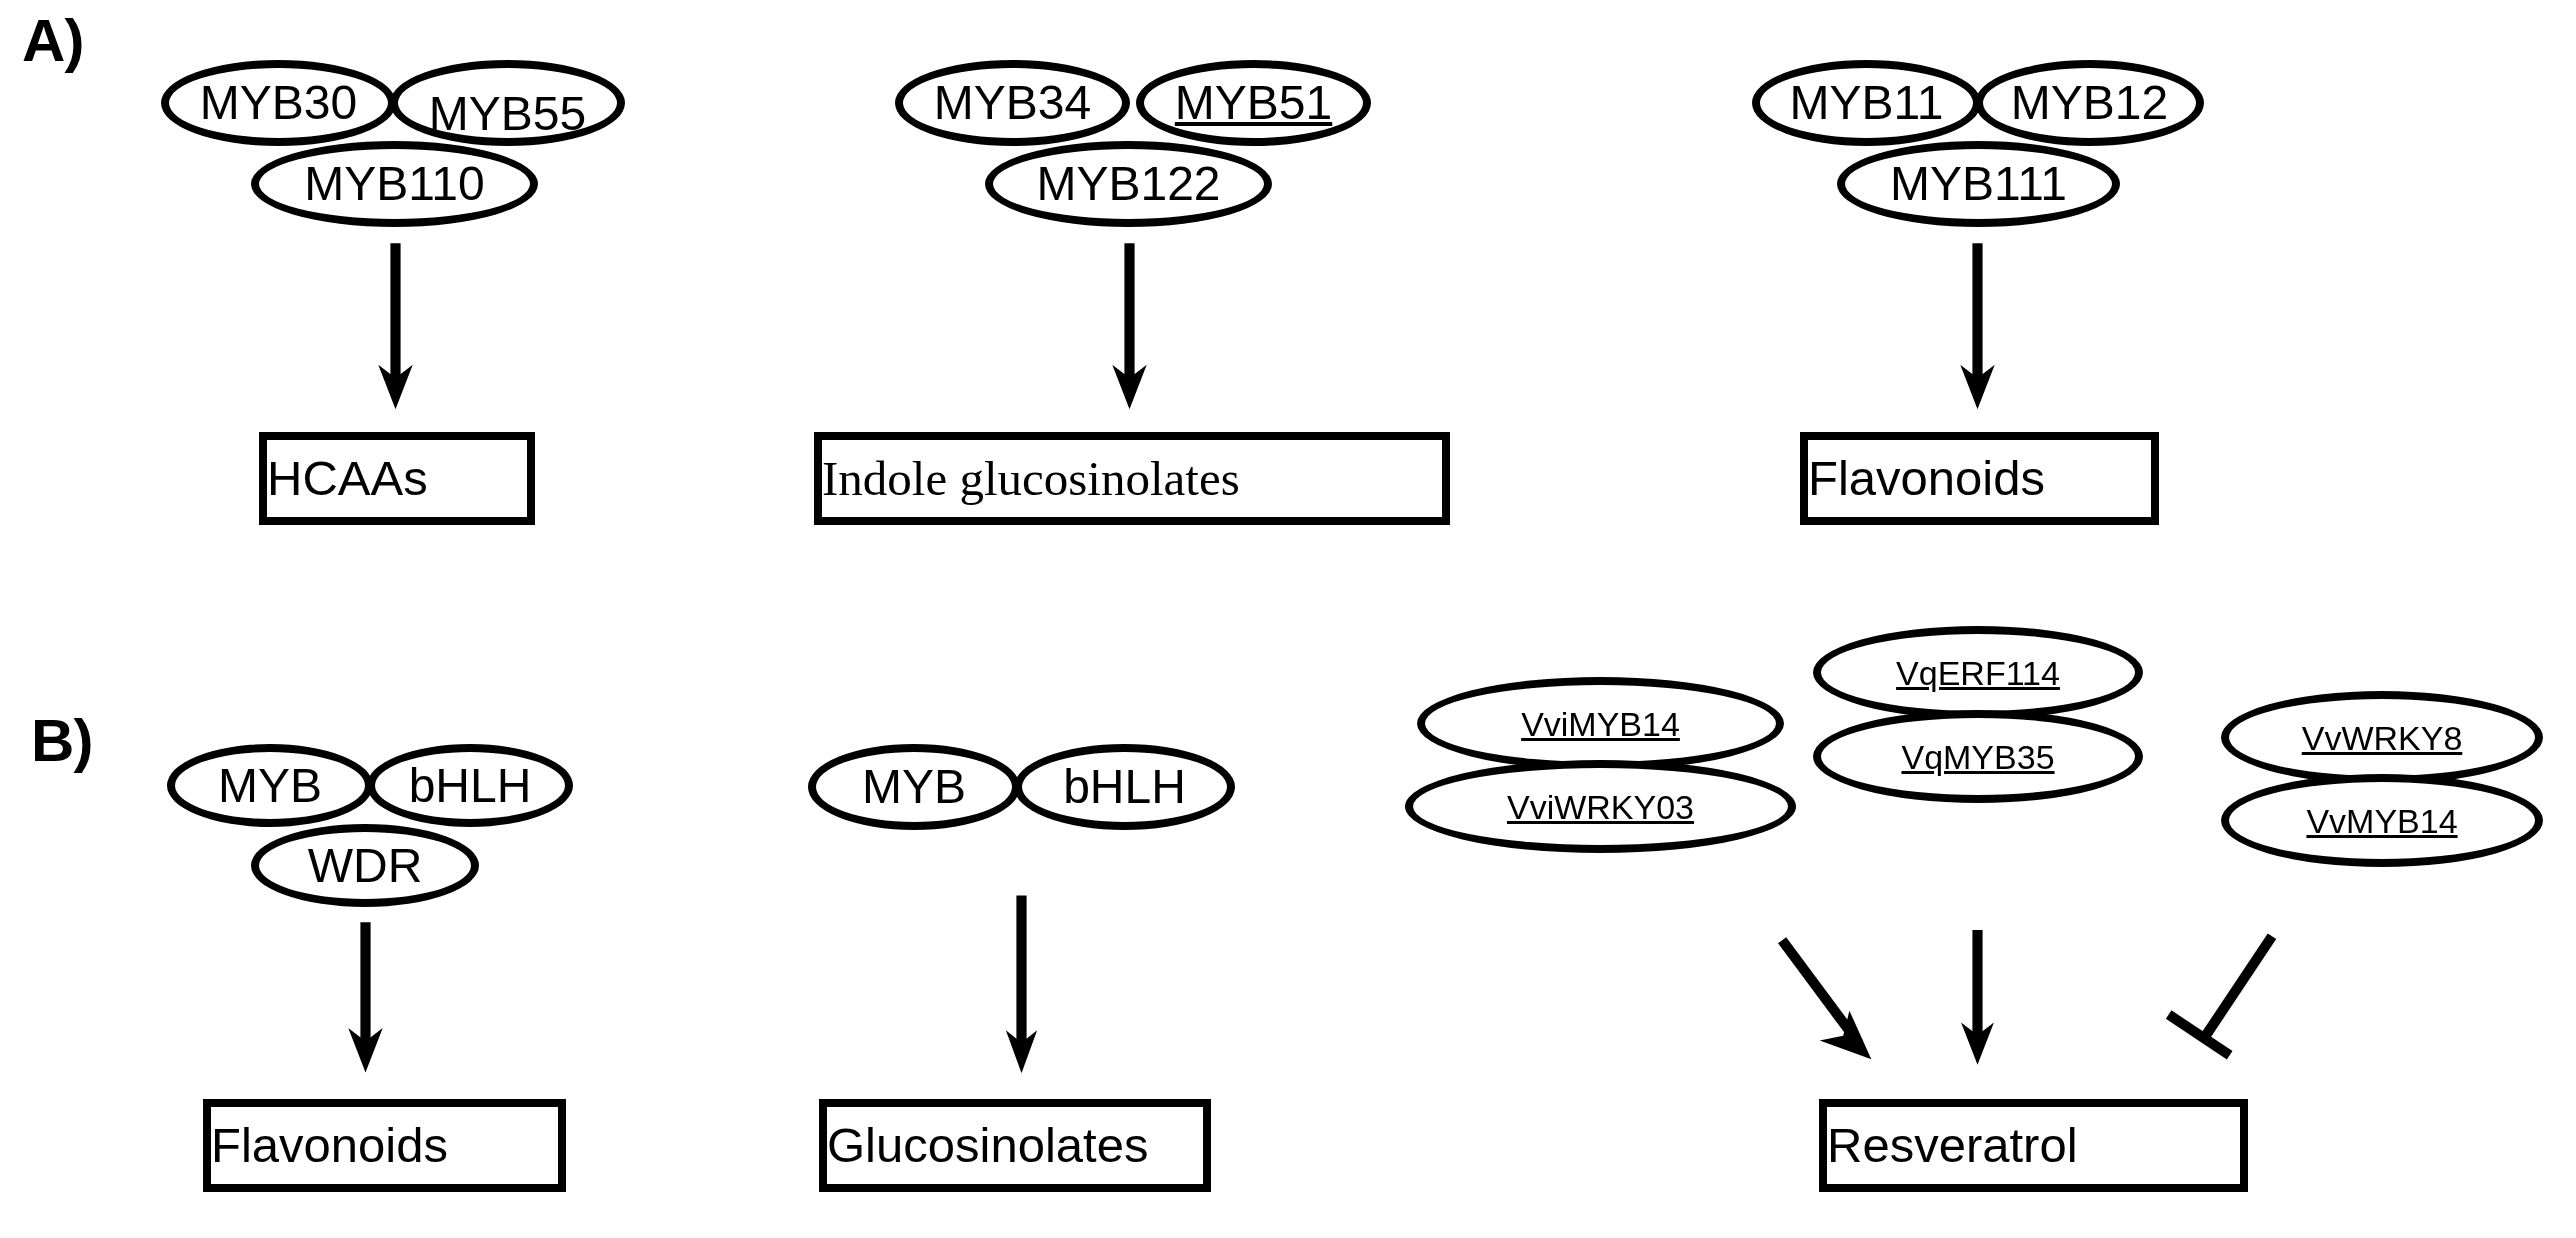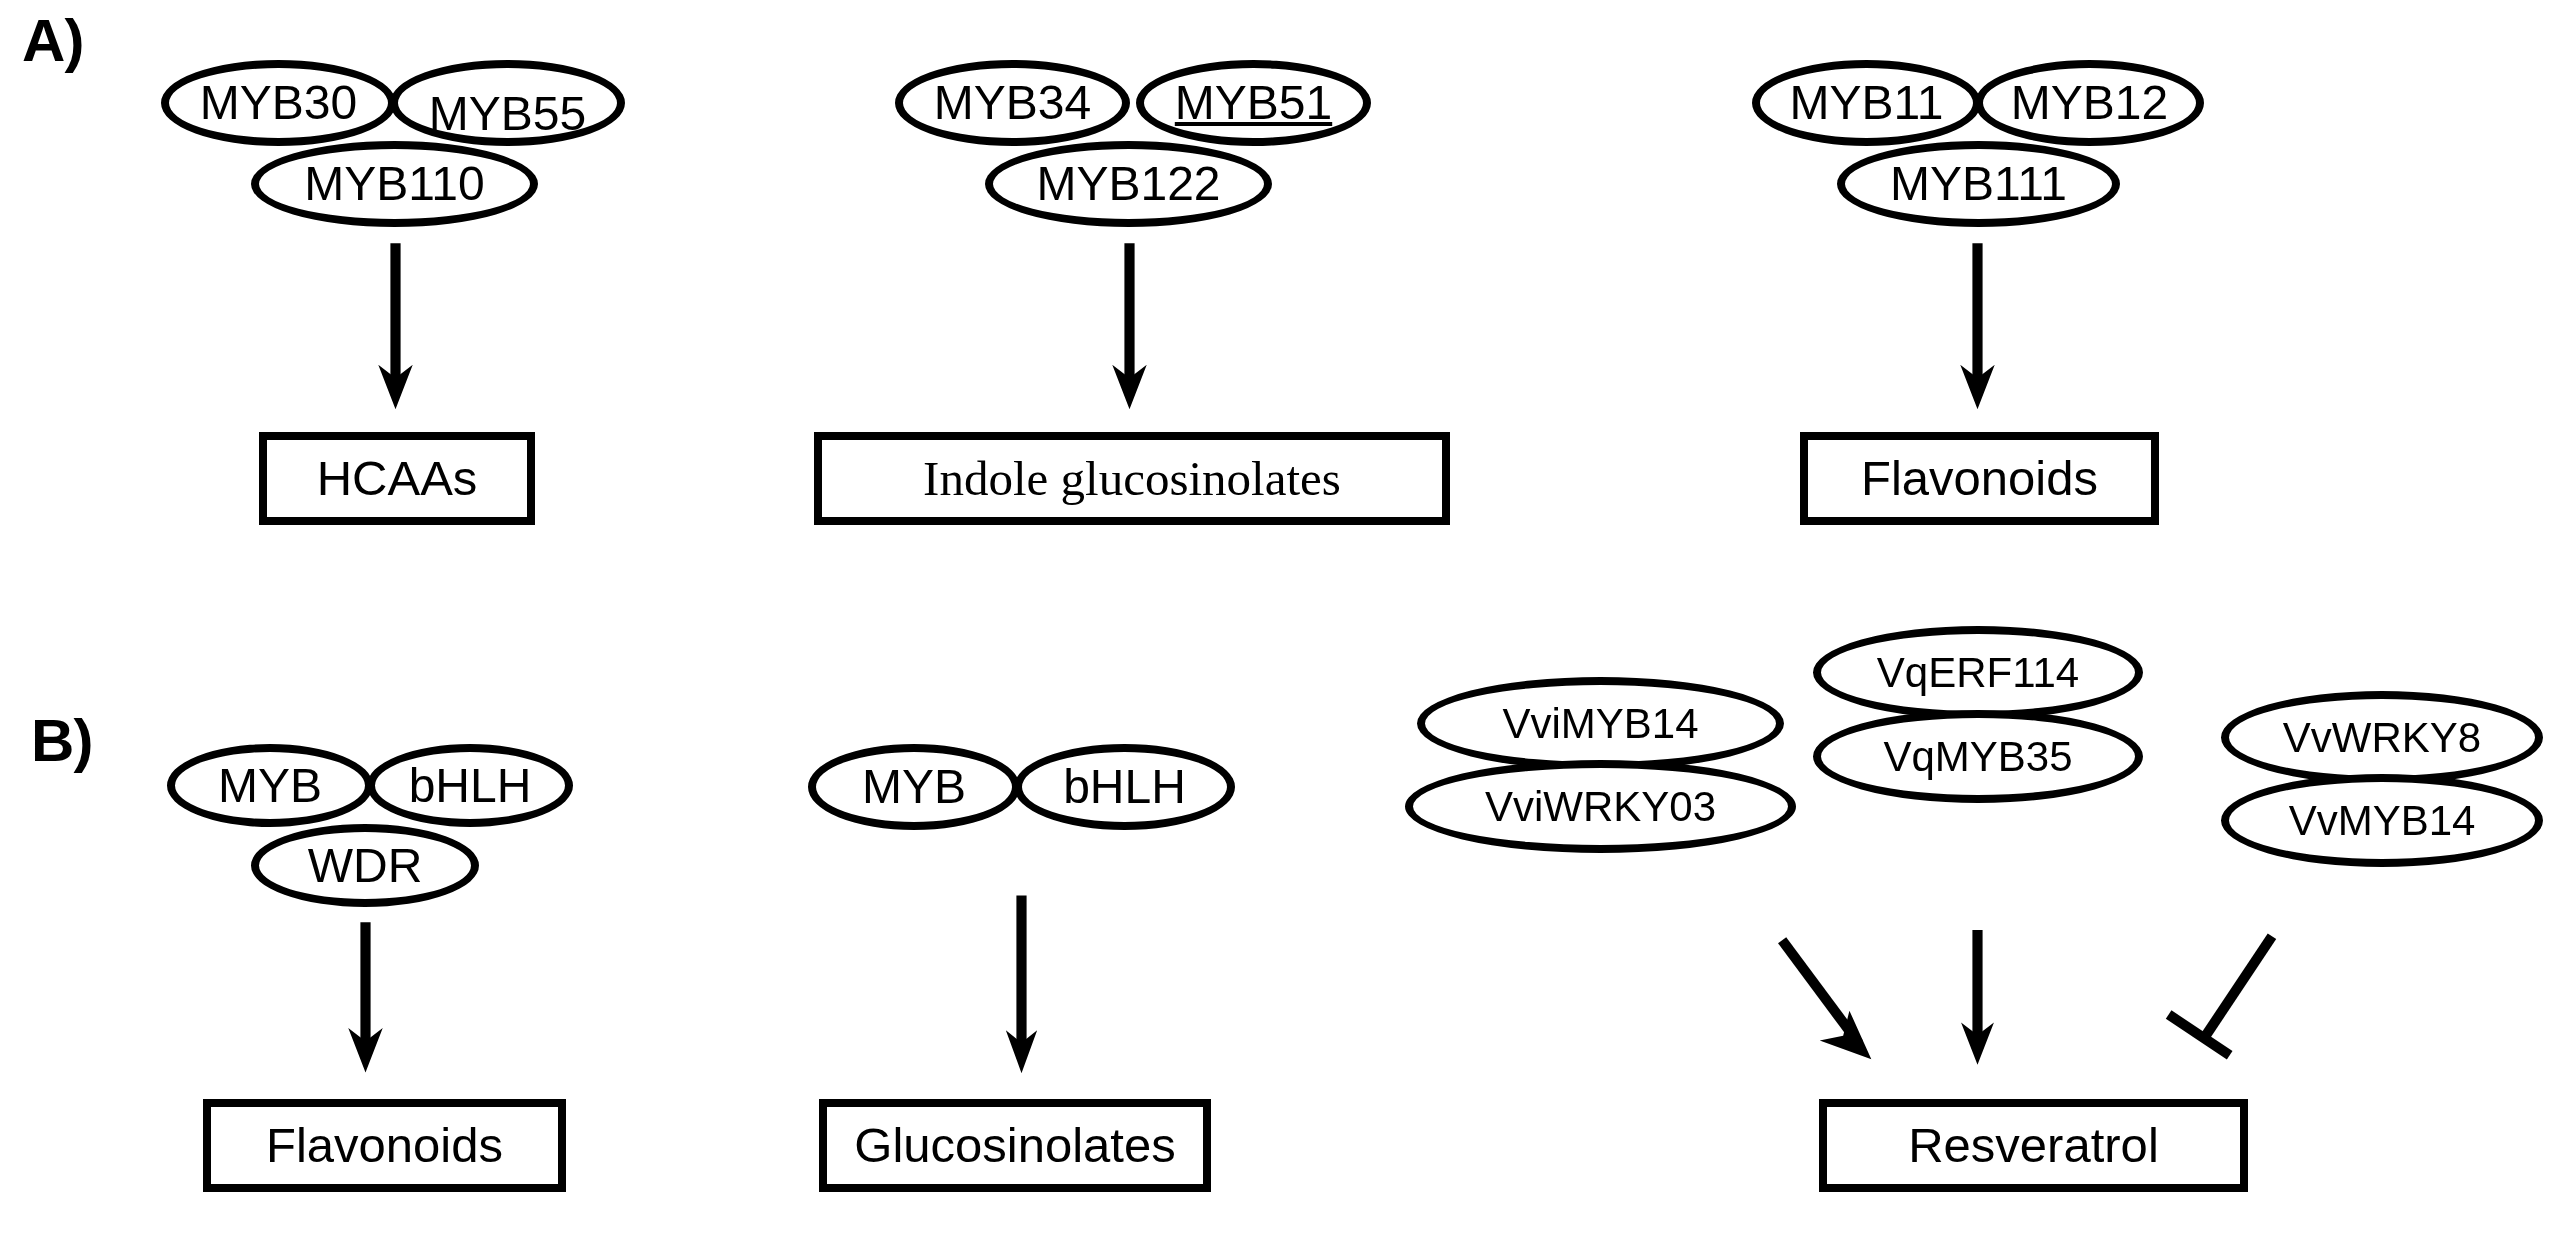--- a/index.html
+++ b/index.html
@@ -37,30 +37,29 @@
     display: flex;
     align-items: center;
     justify-content: center;
   }
   .node .node-label {
     font-size: 48px;
     line-height: 1;
     white-space: nowrap;
     color: #000000;
   }
-  .node.small .node-label { font-size: 42px; }
+  .node.small .node-label { font-size: 34px; text-decoration: underline; }
   
   .outcome-box {
     position: absolute;
     box-sizing: border-box;
     border: 8.6px solid #000000;
     background: #ffffff;
     display: flex;
     align-items: center;
-    justify-content: center;
   }
   .outcome-box .box-label {
     font-size: 49px;
     line-height: 1;
     white-space: nowrap;
     color: #000000;
   }
   
   .connector {
     position: absolute;

